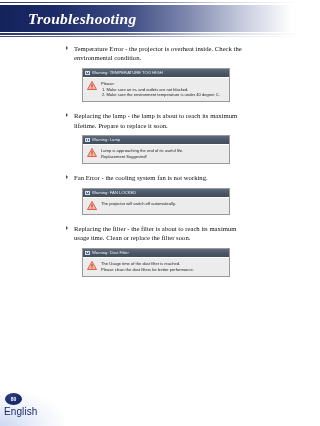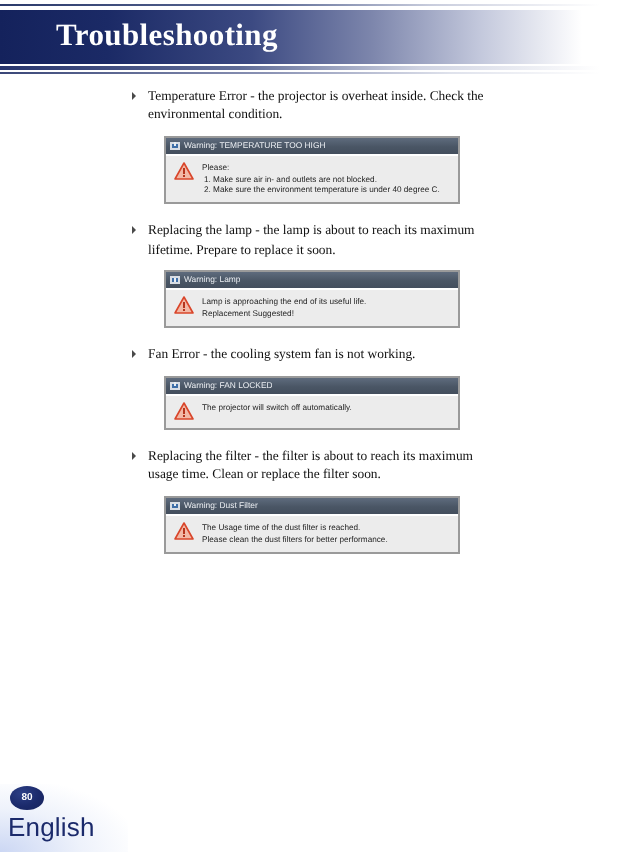--- a/index.html
+++ b/index.html
@@ -45,20 +45,21 @@
         #c3c8dc 80%,
         #ffffff 97%);
   }
   .banner-title {
     position: absolute;
     left: 28px;
     top: 50%;
     transform: translateY(-52%);
     color: #ffffff;
     font-family: "Liberation Serif", serif;
+    font-style: italic;
     font-weight: bold;
     font-size: 15.5px;
     letter-spacing: 0.2px;
     white-space: nowrap;
   }
   .banner-rule-a {
     position: absolute;
     top: 33px;
     left: 0;
     width: 300px;
@@ -216,21 +217,21 @@
     font-size: 5px;
     font-weight: bold;
     line-height: 12px;
     text-align: center;
   }
   .footer-lang {
     position: absolute;
     left: 4px;
     top: 20px;
     font-family: "Liberation Sans", sans-serif;
-    font-size: 13px;
+    font-size: 10px;
     color: #1b2a6b;
     letter-spacing: 0.1px;
   }
   .footer-glow {
     position: absolute;
     left: 0;
     bottom: 0;
     width: 64px;
     height: 34px;
     background: radial-gradient(ellipse at 0% 100%, rgba(120,150,225,0.38) 0%, rgba(150,175,230,0.16) 45%, rgba(255,255,255,0) 78%);

